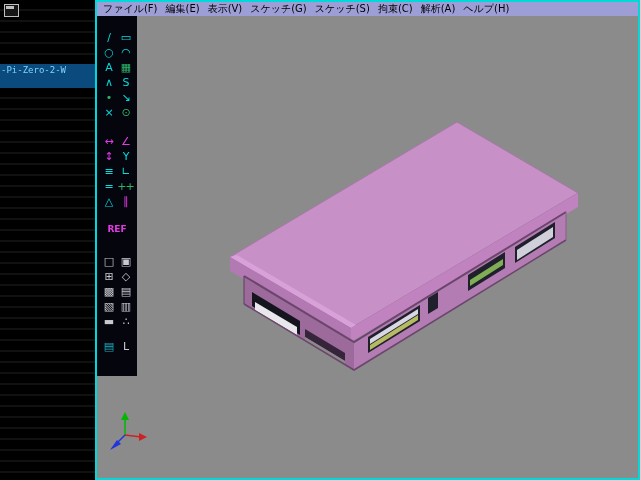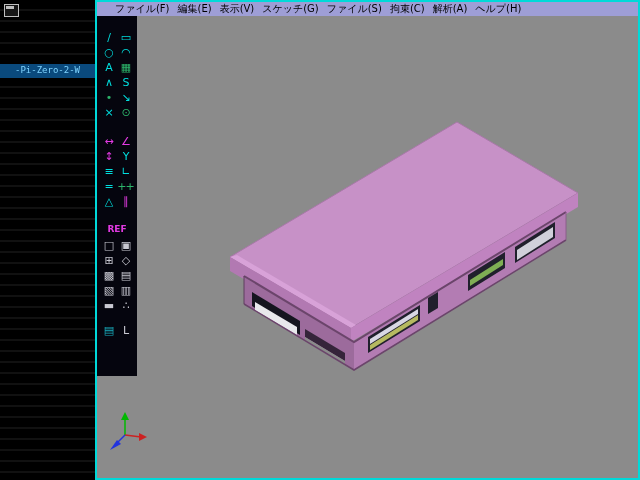--- a/index.html
+++ b/index.html
@@ -13,35 +13,35 @@
     background:repeating-linear-gradient(to bottom, #000 0px, #000 9px, #111 9px, #111 11px);
   }
   .panel-window-icon {
     position:absolute; left:4px; top:4px; width:15px; height:13px;
     border:1px solid #bfbfbf; background:#161616;
   }
   .panel-window-icon::before {
     content:""; position:absolute; left:1px; top:1px; width:8px; height:3px; background:#bfbfbf;
   }
   .tree-selected {
-    position:absolute; left:0; top:64px; width:95px; height:14px;
+    position:absolute; left:0; top:64px; width:95px; height:24px;
     background:#0a4a7d; color:#7fd4ff;
     font-family:"DejaVu Sans Mono", monospace; font-size:9px; line-height:12px;
-    white-space:nowrap; overflow:hidden; padding-left:15px;
+    white-space:nowrap; overflow:hidden; padding-left:1px;
   }
 
   
   .main-window {
     position:absolute; left:95px; top:0; width:545px; height:480px;
     border:2px solid #00d9d9; background:#8b8b8b;
   }
   .menubar {
     position:absolute; left:0; top:0; right:0; height:14px;
     background:#9e9ed6; display:flex; align-items:center;
-    font-size:10px; color:#000; padding-left:14px; z-index:3;
+    font-size:10px; color:#000; padding-left:2px; z-index:3;
   }
   .menu-item { padding:0 4px; white-space:nowrap; cursor:default; }
 
   .viewport {
     position:absolute; left:0; top:14px; right:0; bottom:0;
     background:#8b8b8b; z-index:1;
   }
   .viewport svg { display:block; width:100%; height:100%; }
 
   .toolbar {
@@ -51,21 +51,21 @@
   .toolgroup { display:flex; flex-wrap:wrap; width:34px; }
   .toolgroup.g1, .toolgroup.g2 { margin-bottom:14px; }
   .toolgroup.g3 { margin-bottom:10px; }
   .tool {
     width:17px; height:15px; font-size:11px; line-height:15px;
     text-align:center; display:block; letter-spacing:-1px; cursor:default;
     overflow:hidden;
   }
   .tool-wide {
     width:34px; height:13px; font-size:9px; font-weight:bold; line-height:13px;
-    text-align:center; color:#e23ae2; cursor:default; margin-bottom:2px;
+    text-align:center; color:#e23ae2; cursor:default; margin-bottom:18px;
   }
 </style>
 </head>
 <body>
 
 <div class="screen">
 
   <div class="side-panel">
     <div class="panel-window-icon"></div>
     <div class="tree-selected">-Pi-Zero-2-W</div>
@@ -76,21 +76,21 @@
     <div class="menubar">
 
         <span class="menu-item">ファイル(F)</span>
 
         <span class="menu-item">編集(E)</span>
 
         <span class="menu-item">表示(V)</span>
 
         <span class="menu-item">スケッチ(G)</span>
 
-        <span class="menu-item">ファイル(S)</span>
+        <span class="menu-item">スケッチ(S)</span>
 
         <span class="menu-item">拘束(C)</span>
 
         <span class="menu-item">解析(A)</span>
 
         <span class="menu-item">ヘルプ(H)</span>
       </div>
 
     <div class="viewport">
       <svg viewBox="0 0 541 462" preserveAspectRatio="none">

